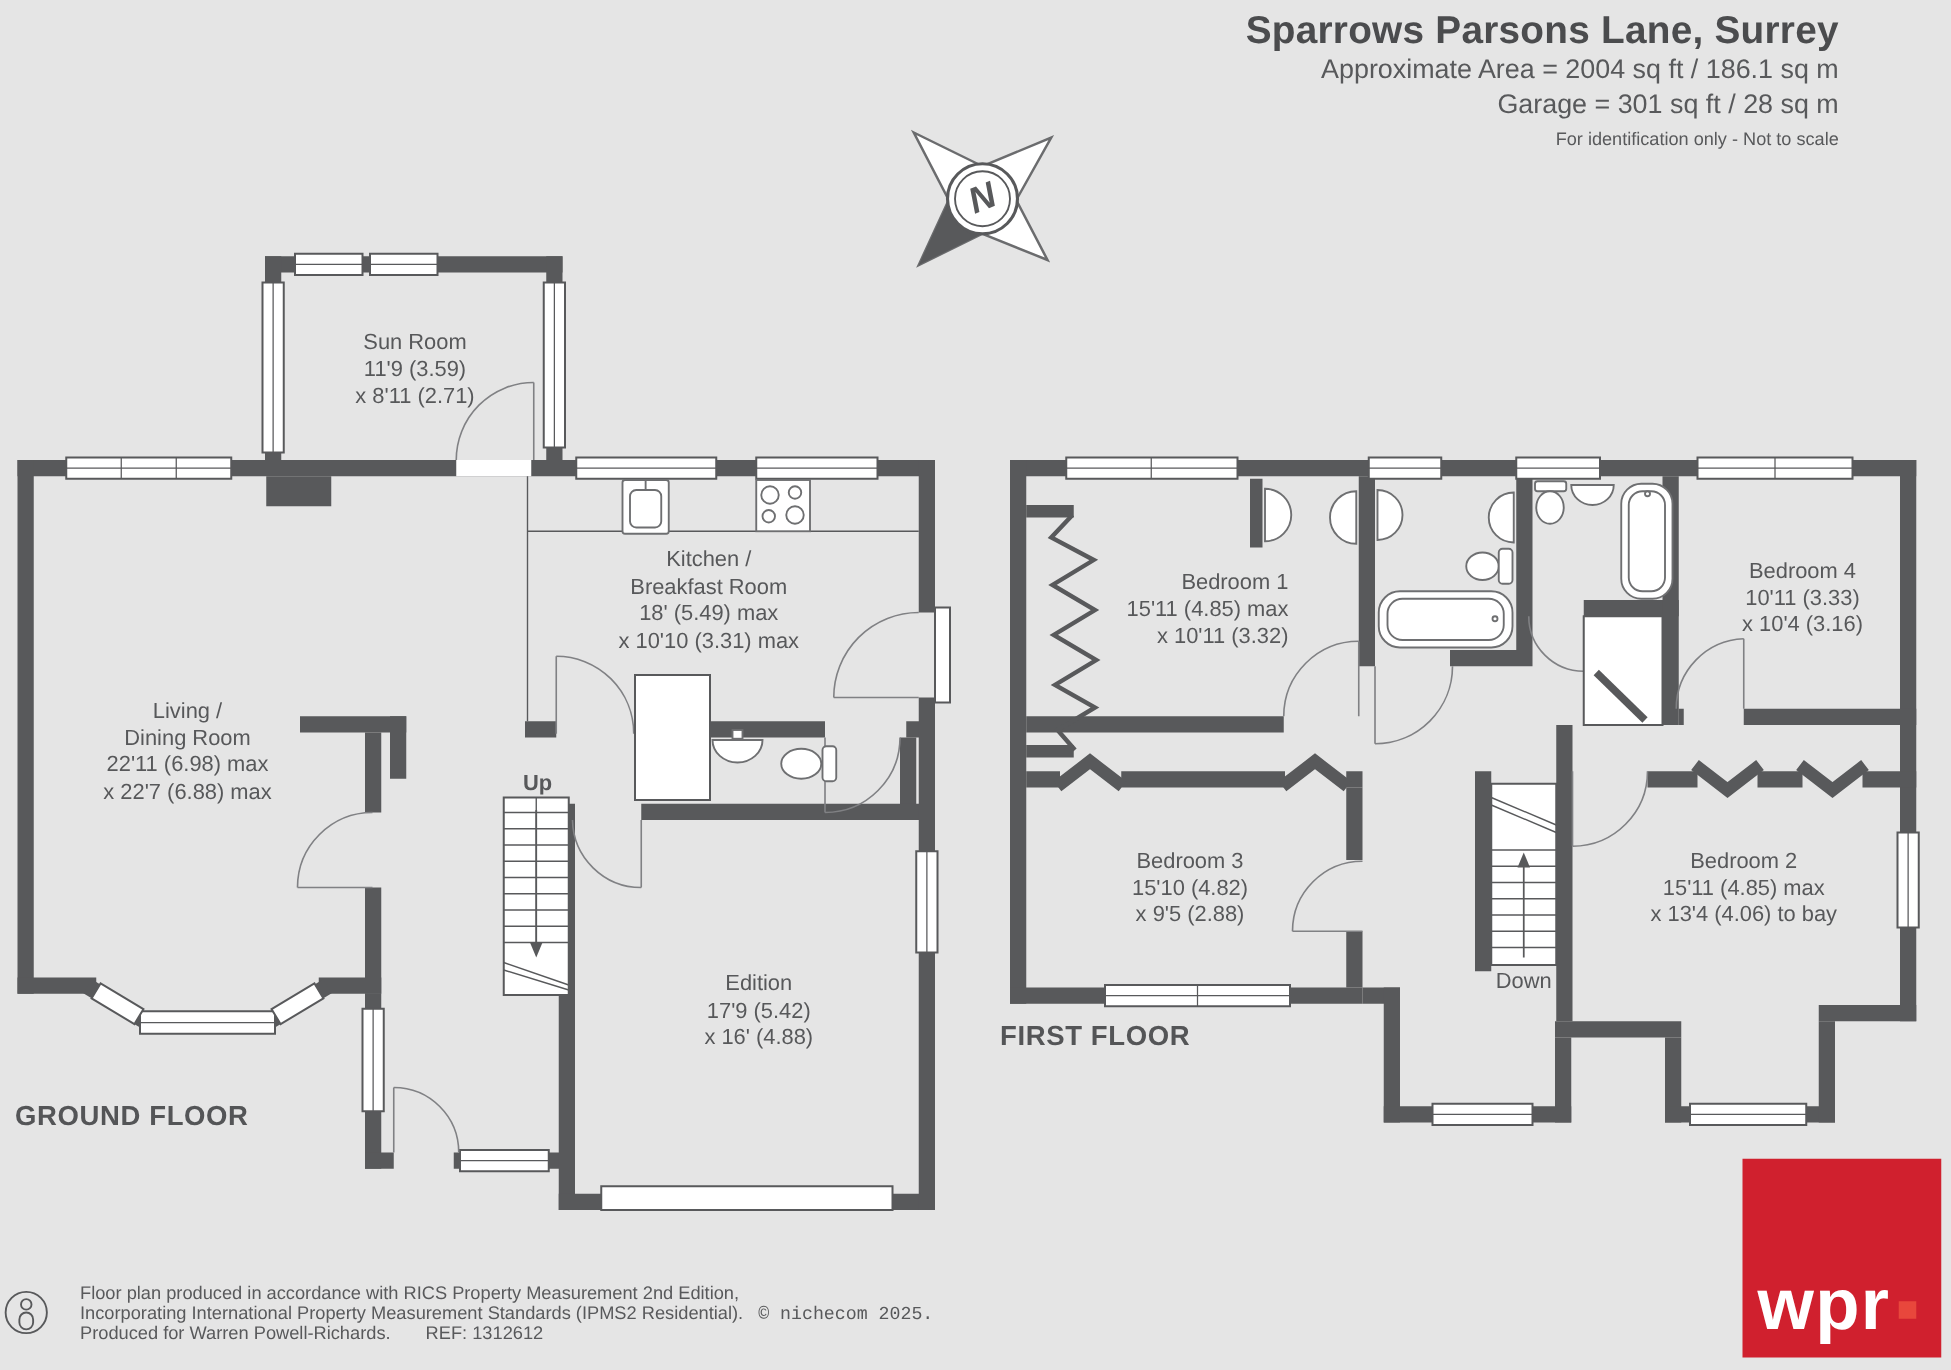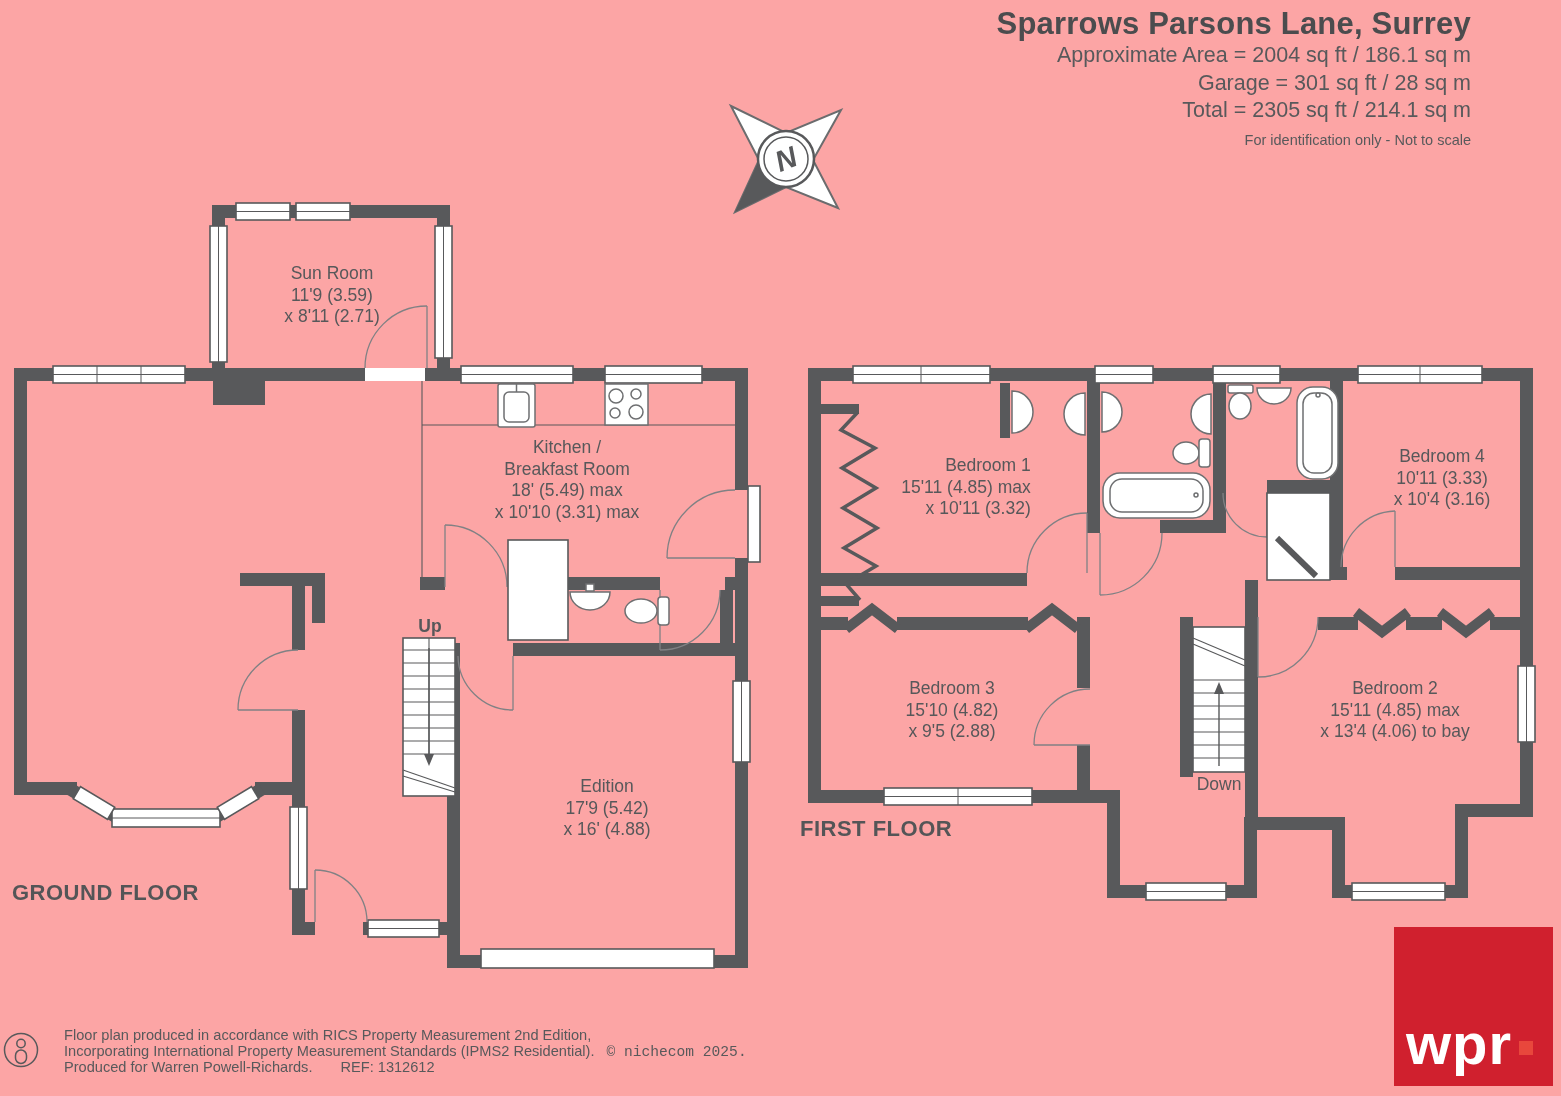--- a/index.html
+++ b/index.html
@@ -1,16 +1,16 @@
 <!DOCTYPE html>
 <html><head>
 <meta charset="utf-8">
 <style>
   html,body{margin:0;padding:0;background:#fff;}
-  #page{position:relative;width:1561px;height:1096px;background:#fca5a5;overflow:hidden;
+  #page{position:relative;width:1561px;height:1096px;background:#e5e5e5;overflow:hidden;
         font-family:"Liberation Sans",sans-serif;color:#58595b;}
   svg.plan{position:absolute;left:0;top:0;width:1561px;height:1096px;}
   .win rect{fill:#fff;stroke:#58595b;stroke-width:1.6;}
   .win line{stroke:#58595b;stroke-width:1;}
   .door{fill:none;stroke:#808184;stroke-width:1.3;}
   .fix{fill:#fff;stroke:#6e6f71;stroke-width:1.5;}
   .sline{stroke:#58595b;stroke-width:1.1;fill:none;}
   .chev{fill:none;stroke:#58595b;stroke-width:10;}
   .zig{fill:none;stroke:#58595b;stroke-width:3.5;}
   .thinbox{fill:#fff;stroke:#58595b;stroke-width:1.6;}
@@ -423,31 +423,36 @@
       <circle cx="21" cy="1043.5" r="4.2"></circle>
       <rect x="15.5" y="1050" width="11" height="13.5" rx="5.5"></rect>
     </g>
   </svg>
 
   <div class="header">
     <div class="hdr-title">Sparrows Parsons Lane, Surrey</div>
     <div class="hdr-lines">
       <div class="hdr-line">Approximate Area = 2004 sq ft / 186.1 sq m</div>
       <div class="hdr-line">Garage = 301 sq ft / 28 sq m</div>
-      <div class="hdr-line">Total = 2305 sq ft / 214.1 sq m</div>
     </div>
     <div class="hdr-note">For identification only - Not to scale</div>
   </div>
 
   <div class="compass-n">N</div>
 
   <div class="rlabel" style="left:332px;top:263px;">
     <div>Sun Room</div>
     <div>11'9 (3.59)</div>
     <div>x 8'11 (2.71)</div>
+  </div>
+  <div class="rlabel" style="left:150px;top:558px;">
+    <div>Living /</div>
+    <div>Dining Room</div>
+    <div>22'11 (6.98) max</div>
+    <div>x 22'7 (6.88) max</div>
   </div>
   <div class="rlabel" style="left:567px;top:437px;">
     <div>Kitchen /</div>
     <div>Breakfast Room</div>
     <div>18' (5.49) max</div>
     <div>x 10'10 (3.31) max</div>
   </div>
   <div class="rlabel" style="left:607px;top:776px;">
     <div>Edition</div>
     <div>17'9 (5.42)</div>

